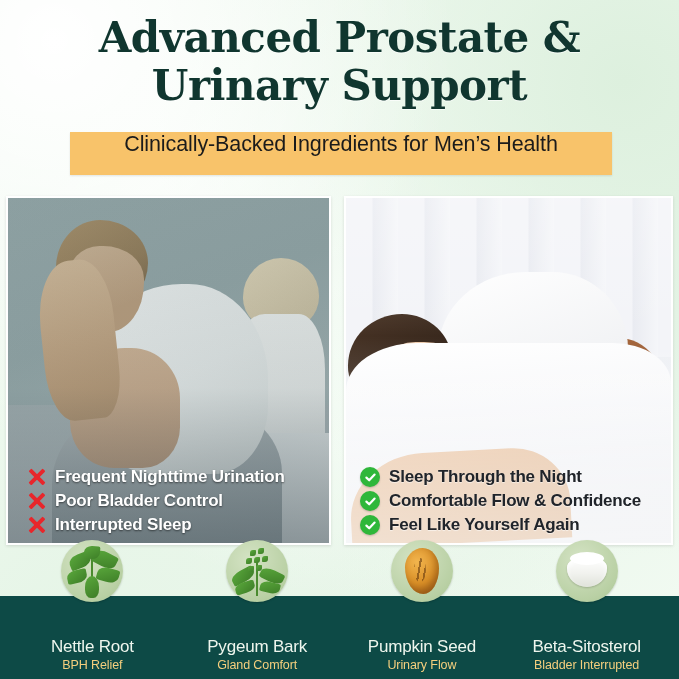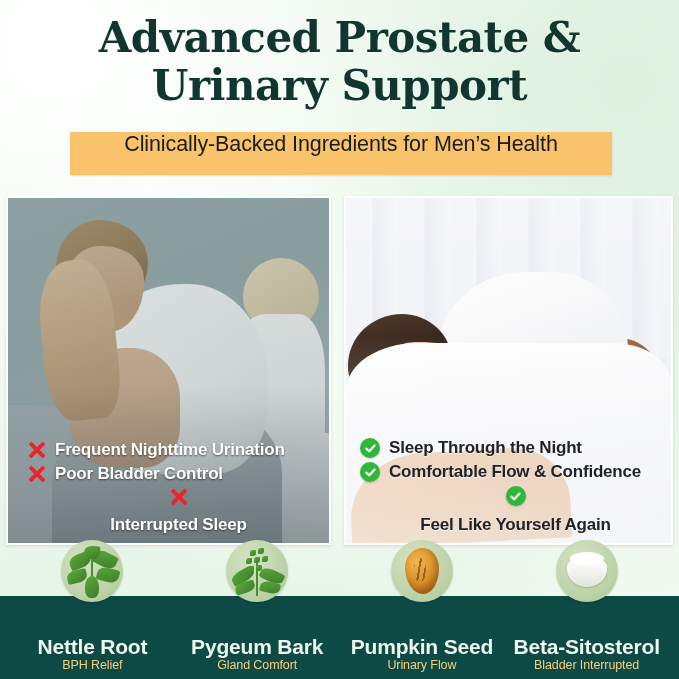--- a/index.html
+++ b/index.html
@@ -131,21 +131,21 @@
     border-radius:50% 36% 28% 40%/50% 46% 34% 34%;}
   .pr-w-top{position:absolute;right:66px;top:150px;width:128px;height:120px;
     background:linear-gradient(170deg,#ffffff 0%,#eef0f2 100%);
     border-radius:44% 30% 26% 36%/46% 40% 34% 34%;}
   .pr-grade{position:absolute;inset:0;
     background:linear-gradient(180deg,rgba(255,255,255,.22) 0%,rgba(255,255,255,0) 40%,rgba(255,255,255,.55) 100%);}
 
   
   .bullets{position:absolute;left:0;right:0;bottom:8px;padding:0 0 0 20px;box-sizing:border-box;}
   .bullet{display:flex;align-items:center;gap:9px;margin-bottom:4px;}
-  .bullet:last-child{margin-bottom:0;flex-direction:column;}
+  .bullet:last-child{margin-bottom:0;}
   .bullet .label{font-size:17px;font-weight:bold;letter-spacing:-0.2px;white-space:nowrap;}
 
   .x-mark{
     position:relative;width:18px;height:18px;flex:0 0 18px;
   }
   .x-mark:before,.x-mark:after{
     content:"";position:absolute;left:50%;top:50%;
     width:20px;height:4.2px;background:#e8262b;border-radius:1px;
     transform-origin:center;
   }
@@ -175,21 +175,21 @@
   .ing{
     position:relative;width:150px;text-align:center;
   }
   .ing-circle{
     width:62px;height:62px;border-radius:50%;
     background:radial-gradient(circle at 38% 32%,#d4e3c4 0%,#b9d0a4 70%,#a8c493 100%);
     margin:0 auto 4px;position:relative;overflow:hidden;
     box-shadow:0 1px 2px rgba(0,0,0,.18);
   }
   .ing-name{
-    font-size:21px;font-weight:bold;color:#eef6ee;letter-spacing:-0.2px;
+    font-size:17px;font-weight:normal;color:#eef6ee;letter-spacing:-0.2px;
     line-height:19px;white-space:nowrap;margin-top:35px;
   }
   .ing-sub{
     font-size:12.5px;font-weight:normal;color:#f5cf7e;letter-spacing:-0.1px;
     line-height:16px;white-space:nowrap;margin-top:1px;
   }
 
   
   .leafart{position:absolute;inset:0;}
   .leafart span{position:absolute;background:linear-gradient(150deg,#5aa83c 0%,#3d7d27 100%);

